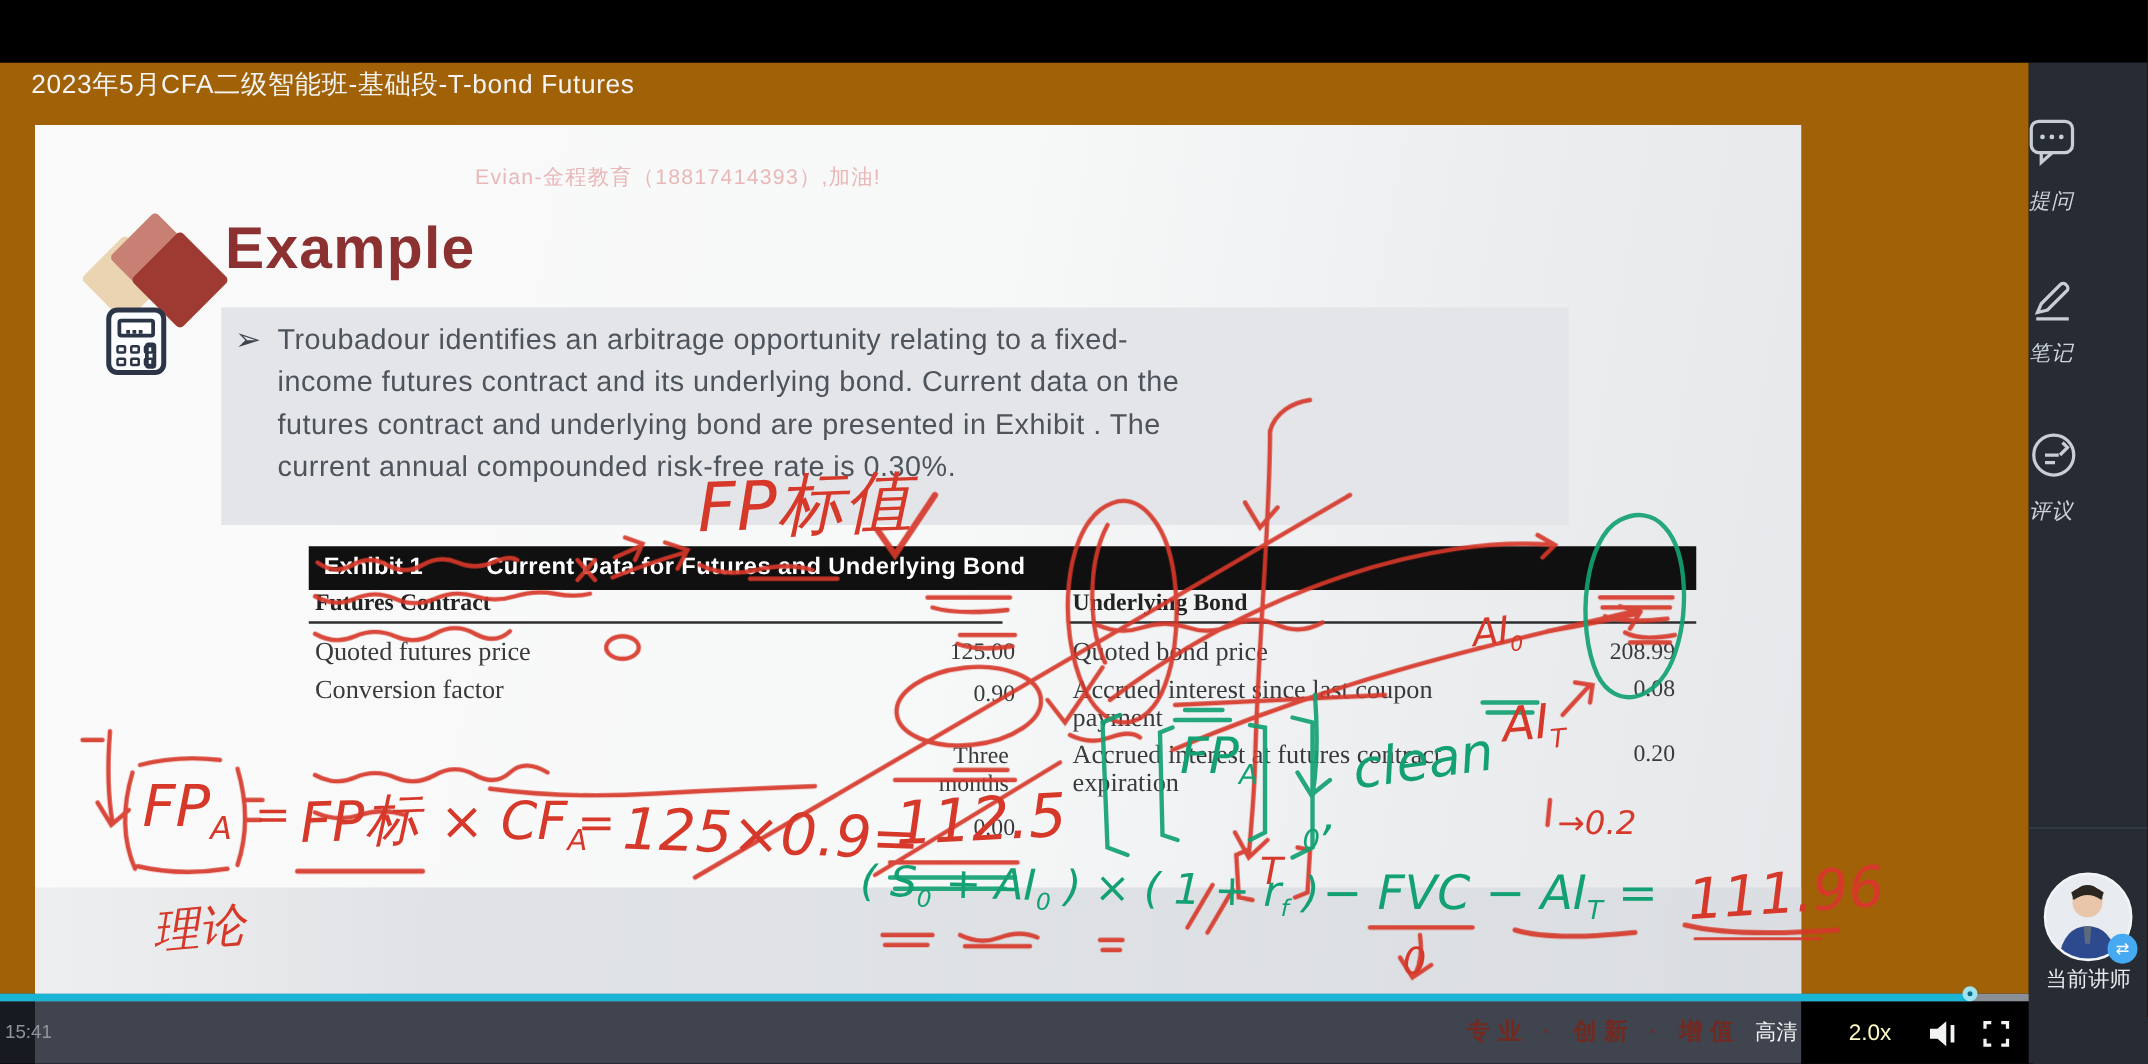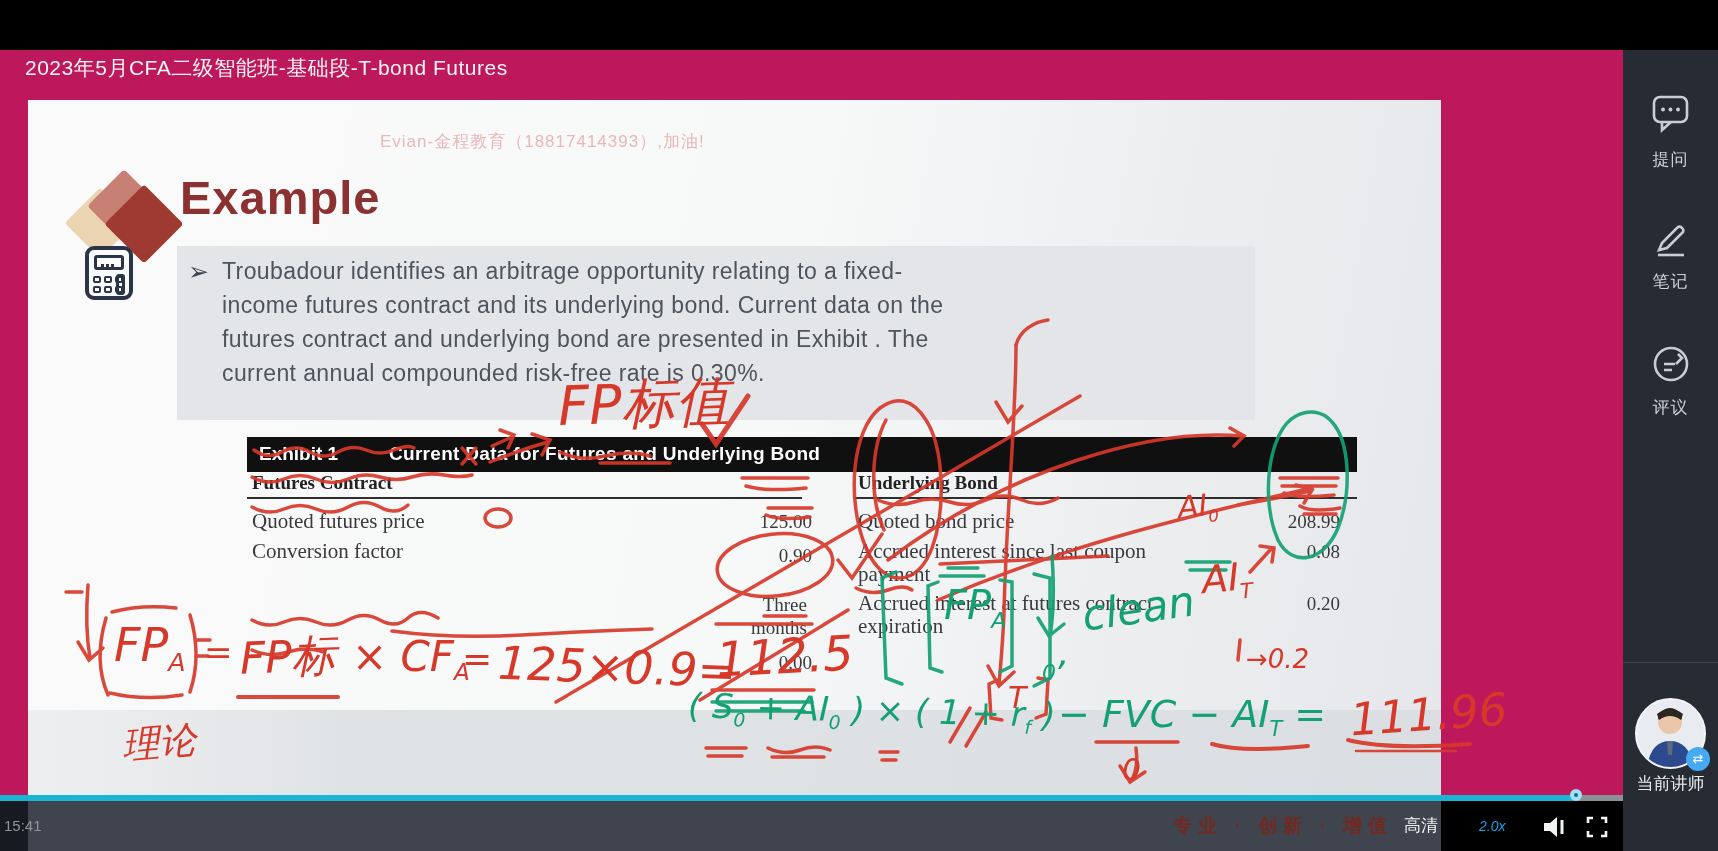--- a/index.html
+++ b/index.html
@@ -7,21 +7,21 @@
               font-family:"Liberation Sans","DejaVu Sans",sans-serif; }
   .abs { position:absolute; }
   #app { position:relative; width:1718px; height:851px; background:#000; }
 
   
   #titlebar { left:0; top:0; width:1718px; height:50px; background:#000; z-index:3; }
   #titlebar .t { position:absolute; left:25px; top:0; line-height:48px; color:#f4f4f4;
                  font-size:21px; letter-spacing:.5px;margin-top:44px; }
 
   
-  #stage { left:0; top:50px; width:1623px; height:745px; background:#be185d; z-index:1; }
+  #stage { left:0; top:50px; width:1623px; height:745px; background:#a16207; z-index:1; }
 
   
   #slide { left:28px; top:50px; width:1413px; height:745px; z-index:2;
            background:linear-gradient(100deg,#fafafa 0%,#f7f8f8 52%,#ebedef 78%,#e5e7ea 100%); }
   #slide .band { left:0; top:610px; width:1413px; height:135px;
                  background:linear-gradient(90deg,#ecedee 0%,#dcdfe3 22%,#d9dce0 100%); opacity:.85; }
   .watermark { left:352px; top:30px; font-size:17px; color:rgba(219,118,118,.5); letter-spacing:1px; }
 
   .diamond { position:absolute; border-radius:4px; }
   #headline { left:152px; top:70px; font-size:47px; font-weight:bold; color:#8c3131;
@@ -69,26 +69,26 @@
   #knob { left:1570px; top:-6px; width:12px; height:12px; border-radius:50%;
           background:#0b6e86; border:4px solid #9fe2f2; }
 
   
   #bottombar { left:0; top:801px; width:1623px; height:50px; background:#171a20; z-index:3; }
   #graystrip { left:28px; top:0; width:1413px; height:50px; background:#3f444e; }
   #brand { position:absolute; right:48px; top:0; line-height:50px; font-size:19px; font-weight:bold;
            color:#73291f; letter-spacing:6px; }
   #quality { position:absolute; right:3px; top:0; line-height:50px; font-size:17px; color:#f0f1f3; }
   #rightctl { left:1441px; top:0; width:182px; height:50px; background:#000; }
-  #speed { position:absolute; left:38px; top:0; line-height:50px; font-size:14px; color:#0ea5e9;font-style:italic; }
+  #speed { position:absolute; left:38px; top:0; line-height:50px; font-size:18px; color:#fef9c3; }
   #curtime { position:absolute; left:4px; top:0; line-height:50px; font-size:15px; color:#8f949c; }
 
   
   #sidebar { left:1623px; top:50px; width:95px; height:801px; background:#262b34; z-index:3; }
-  .sbitem { position:absolute; left:0; width:95px; text-align:center; cursor:pointer; }
+  .sbitem { position:absolute; left:0; width:95px; cursor:pointer;font-style:italic; }
   .sbitem .lbl { display:block; margin-top:8px; font-size:17px; color:#ced3da; letter-spacing:1px; }
   #sbdivider { left:0; top:612px; width:95px; height:1px; background:#3a414c; }
   #avatarwrap { left:12px; top:648px; width:71px; height:71px; }
   #avatar { width:71px; height:71px; border-radius:50%; background:#eef1f5; overflow:hidden; border:2px solid #f2f4f6; }
   #badge { position:absolute; right:-4px; bottom:-2px; width:24px; height:24px; border-radius:50%;
            background:#45aaf2; color:#fff; font-size:13px; line-height:24px; text-align:center; }
   #lectlabel { left:0; top:722px; width:95px; text-align:center; font-size:17px; color:#e9ebee; }
 </style>
 </head>
 <body>

